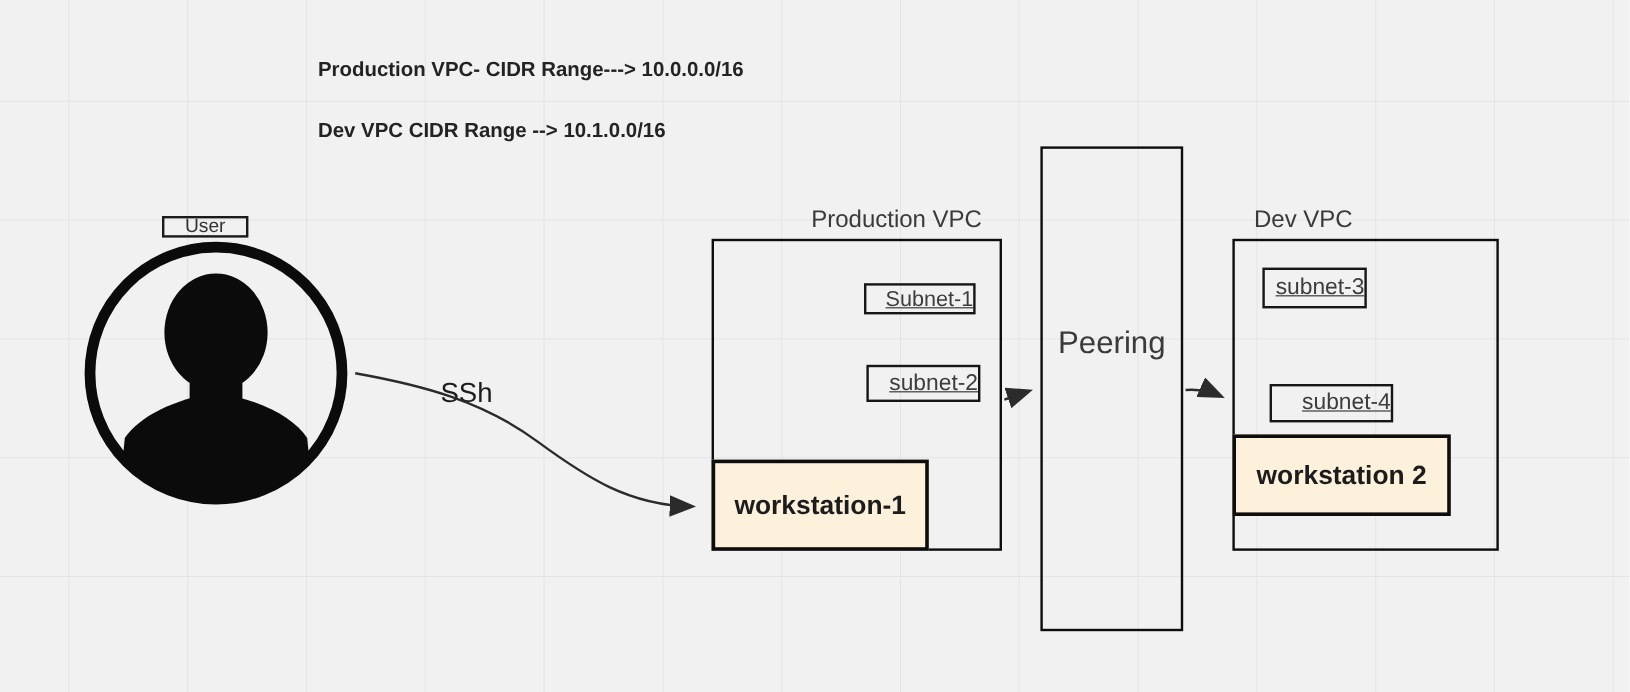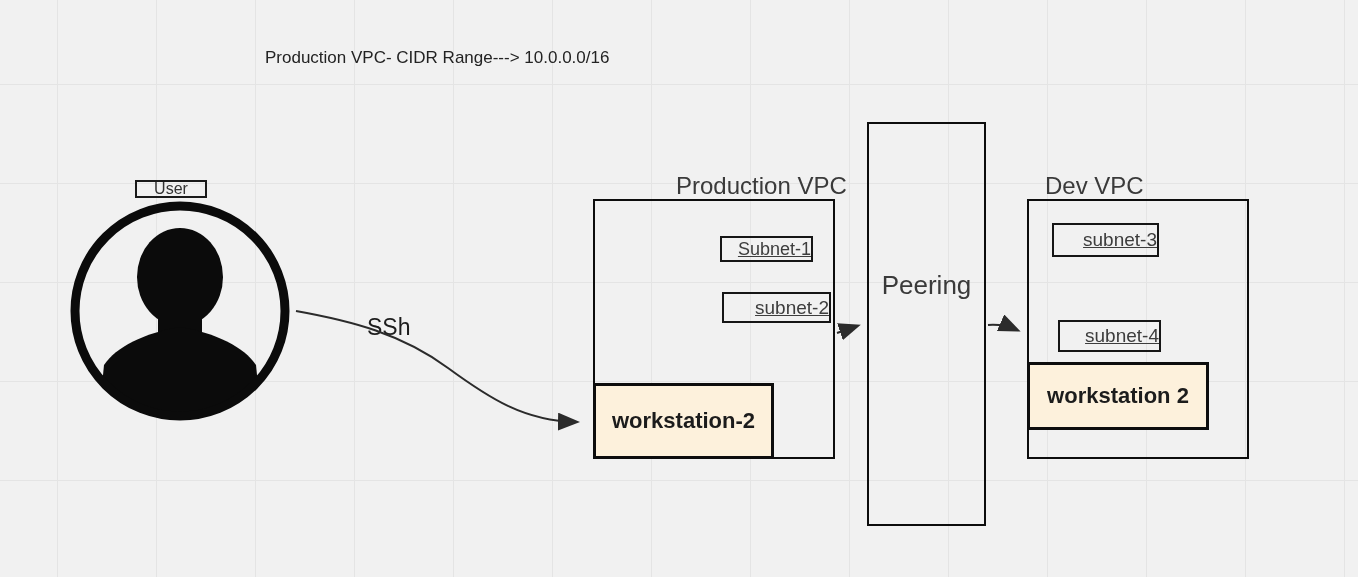--- a/index.html
+++ b/index.html
@@ -10,27 +10,27 @@
     overflow:hidden;
     background-color:#f1f1f1;
     background-image:
       linear-gradient(to right,#e4e4e4 1px,transparent 1px),
       linear-gradient(to bottom,#e4e4e4 1px,transparent 1px);
     background-size:99px 99px;
     background-position:57px 84px;
   }
   .abs{position:absolute;box-sizing:border-box;}
   .note{
-    font-size:17px;font-weight:normal;color:#232323;white-space:nowrap;
+    font-size:17px;font-weight:bold;color:#232323;white-space:nowrap;
   }
   .vpc-box{
     border:2px solid #0d0d0d;background:transparent;
   }
   .vpc-title{
-    font-size:24px;color:#3a3a3a;white-space:nowrap;
+    font-size:20px;color:#3a3a3a;white-space:nowrap;
   }
   .subnet{
     border:2px solid #161616;background:transparent;
     display:flex;align-items:center;justify-content:flex-end;
     font-size:19px;color:#3d3d3d;white-space:nowrap;text-decoration:underline;
   }
   .workstation{
     border:3px solid #0d0d0d;background:#fdf1dc;
     display:flex;align-items:center;justify-content:center;
     font-size:22px;font-weight:bold;color:#1c1c1c;white-space:nowrap;
@@ -52,20 +52,21 @@
   }
   svg{display:block;}
   .overlay{pointer-events:none;z-index:2;}
 </style>
 </head>
 <body>
 
 <div id="canvas">
 
   <div class="abs note" style="left:265px;top:48px;">Production VPC- CIDR Range---&gt; 10.0.0.0/16</div>
+  <div class="abs note" style="left:265px;top:99px;">Dev VPC CIDR Range --&gt; 10.1.0.0/16</div>
 
   <div class="abs user-label-box" style="left:135px;top:180px;width:72px;height:18px;">
     <span>User</span>
   </div>
   <div class="abs" style="left:66px;top:197px;width:228px;height:228px;">
     <svg width="228" height="228" viewBox="0 0 228 228">
       <defs>
         <clipPath id="userclip">
             <circle cx="114" cy="114" r="103"></circle>
           </clipPath>
@@ -79,34 +80,34 @@
     </svg>
   </div>
 
   <div class="abs ssh-label" style="left:367px;top:314px;">SSh</div>
 
   <div class="abs vpc-title" style="left:676px;top:172px;">Production VPC</div>
   <div class="abs vpc-box" style="left:593px;top:199px;width:242px;height:260px;"></div>
   <div class="abs subnet" style="left:720px;top:236px;width:93px;height:26px;font-size:18px;">
     <span>Subnet-1</span>
   </div>
-  <div class="abs subnet" style="left:722px;top:292px;width:109px;height:31px;">
+  <div class="abs subnet" style="left:722px;top:304px;width:95px;height:31px;">
     <span>subnet-2</span>
   </div>
   <div class="abs workstation" style="left:593px;top:383px;width:181px;height:76px;z-index:3;">
-    <span>workstation-2</span>
+    <span>workstation-1</span>
   </div>
 
   <div class="abs vpc-title" style="left:1045px;top:172px;">Dev VPC</div>
 
   <div class="abs peering-box" style="left:867px;top:122px;width:119px;height:404px;">
     <div class="peering-label">Peering</div>
   </div>
   <div class="abs vpc-box" style="left:1027px;top:199px;width:222px;height:260px;"></div>
-  <div class="abs subnet" style="left:1052px;top:223px;width:107px;height:34px;">
+  <div class="abs subnet" style="left:1052px;top:223px;width:87px;height:34px;">
     <span>subnet-3</span>
   </div>
   <div class="abs subnet" style="left:1058px;top:288px;width:103px;height:32px;margin-top:32px;">
     <span>subnet-4</span>
   </div>
   <div class="abs workstation" style="left:1027px;top:362px;width:182px;height:68px;z-index:3;justify-content:center;">
     <span>workstation 2</span>
   </div>
 
   <div class="abs overlay" style="left:0;top:0;width:1358px;height:577px;">

